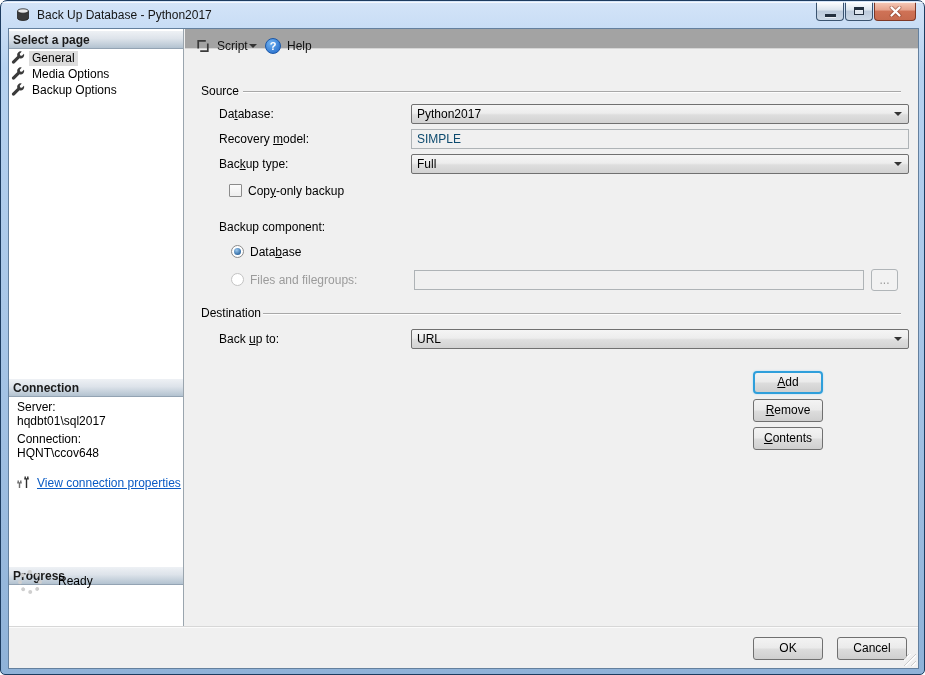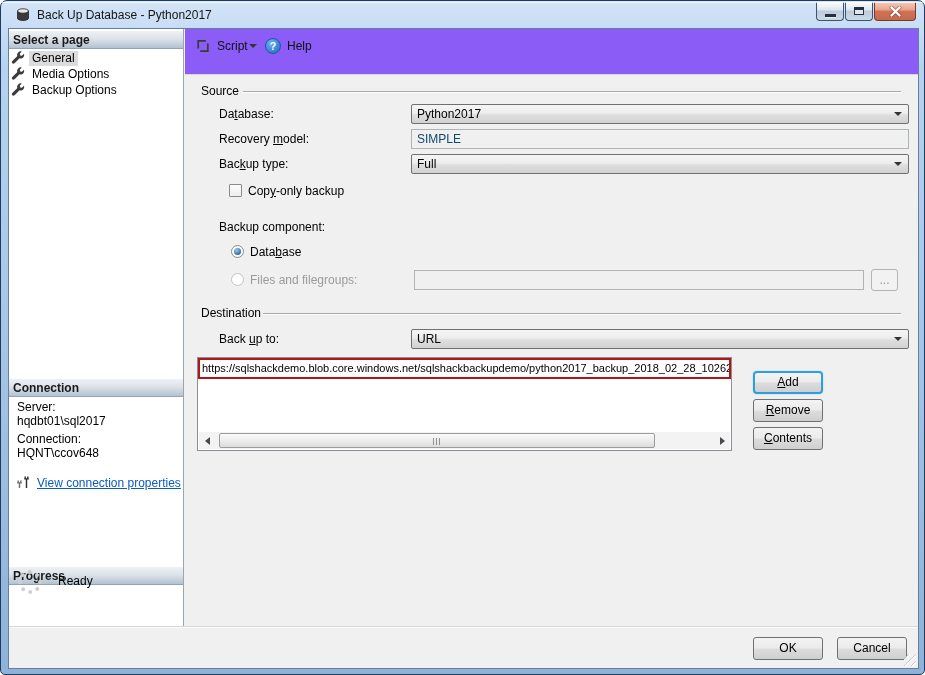--- a/index.html
+++ b/index.html
@@ -24,21 +24,21 @@
                  border-bottom:1px solid #93a3b3; font-size:12px; font-weight:bold; color:#1a1a1a; padding:2px 0 0 4px; }
   .side-item { position:absolute; left:2px; height:16px; font-size:12px; color:#000; display:flex; align-items:flex-start; cursor:default; }
   .side-item .lab { padding:0 3px; line-height:15px; }
   .side-item.sel .lab { background:#dcdcdc; }
   .side-item svg { margin-right:4px; }
   .side-text { position:absolute; font-size:12px; color:#000; }
   .linkrow { position:absolute; left:6px; display:flex; align-items:center; }
   .link { font-size:12px; color:#0a5bc4; text-decoration:underline; margin-left:6px; cursor:pointer; }
   .spinner { position:absolute; width:24px; height:24px; border:4px dotted #cfcfcf; border-radius:50%; }
   
-  .toolbar { position:absolute; left:176px; top:0; right:0; height:46px; background:#8b5cf6; border-bottom:1px solid #d6d6d6; }
+  .toolbar { position:absolute; left:176px; top:0; right:0; height:20px; background:#a3a3a3; border-bottom:1px solid #d6d6d6; }
   .tool-btn { position:absolute; top:5px; height:24px; display:flex; align-items:center; font-size:12px; color:#111; padding:0 4px; cursor:default; }
   .tri-down { width:0; height:0; border-left:4px solid transparent; border-right:4px solid transparent; border-top:4px solid #333; }
   .help-circ { width:16px; height:16px; border-radius:50%; border:1px solid #1a57a8; background:radial-gradient(circle at 35% 30%,#6fb1f0,#1e66c8);
                color:#fff; font-size:11px; font-weight:bold; text-align:center; line-height:15px; }
   
   .lbl { position:absolute; font-size:12px; color:#000; white-space:nowrap; }
   .lbl.dis { color:#9b9b9b; }
   .hline { position:absolute; height:1px; background:#a8a8a8; box-shadow:0 1px 0 rgba(255,255,255,.85); }
   .combo { position:absolute; height:20px; border:1px solid #707070; border-radius:2px; font-size:12px; color:#000;
            background:linear-gradient(#f5f5f5,#ededed 45%,#dedede 55%,#d2d2d2); padding:2px 20px 0 5px; white-space:nowrap; overflow:hidden; cursor:default; }
@@ -200,32 +200,20 @@
 
     <span class="lbl" style="left:192px; top:277px;">Destination</span>
     <div class="hline" style="left:254px; top:284px; width:638px;"></div>
 
     <span class="lbl" style="left:210px; top:303px;">Back <u>u</u>p to:</span>
     <div class="combo" style="left:402px; top:300px; width:498px;">
       <span>URL</span>
       <span class="arr tri-down"></span>
     </div>
 
-    <div class="listbox">
-      <div class="url-row">https://sqlshackdemo.blob.core.windows.net/sqlshackbackupdemo/python2017_backup_2018_02_28_10262</div>
-      <div class="hscroll">
-        <div class="sb-arrow" style="left:0;">
-            <span class="tri-l"></span>
-          </div>
-        <div class="sb-thumb"></div>
-        <div class="sb-arrow" style="right:0;">
-            <span class="tri-r"></span>
-          </div>
-      </div>
-    </div>
 
     <div class="btn def" style="left:744px; top:342px;"><u>A</u>dd</div>
     <div class="btn" style="left:744px; top:370px;"><u>R</u>emove</div>
     <div class="btn" style="left:744px; top:398px;"><u>C</u>ontents</div>
 
     <div class="footer-line"></div>
     <div class="btn" style="left:744px; top:608px;">OK</div>
     <div class="btn" style="left:828px; top:608px;">Cancel</div>
     <div class="grip"></div>
   </div>

